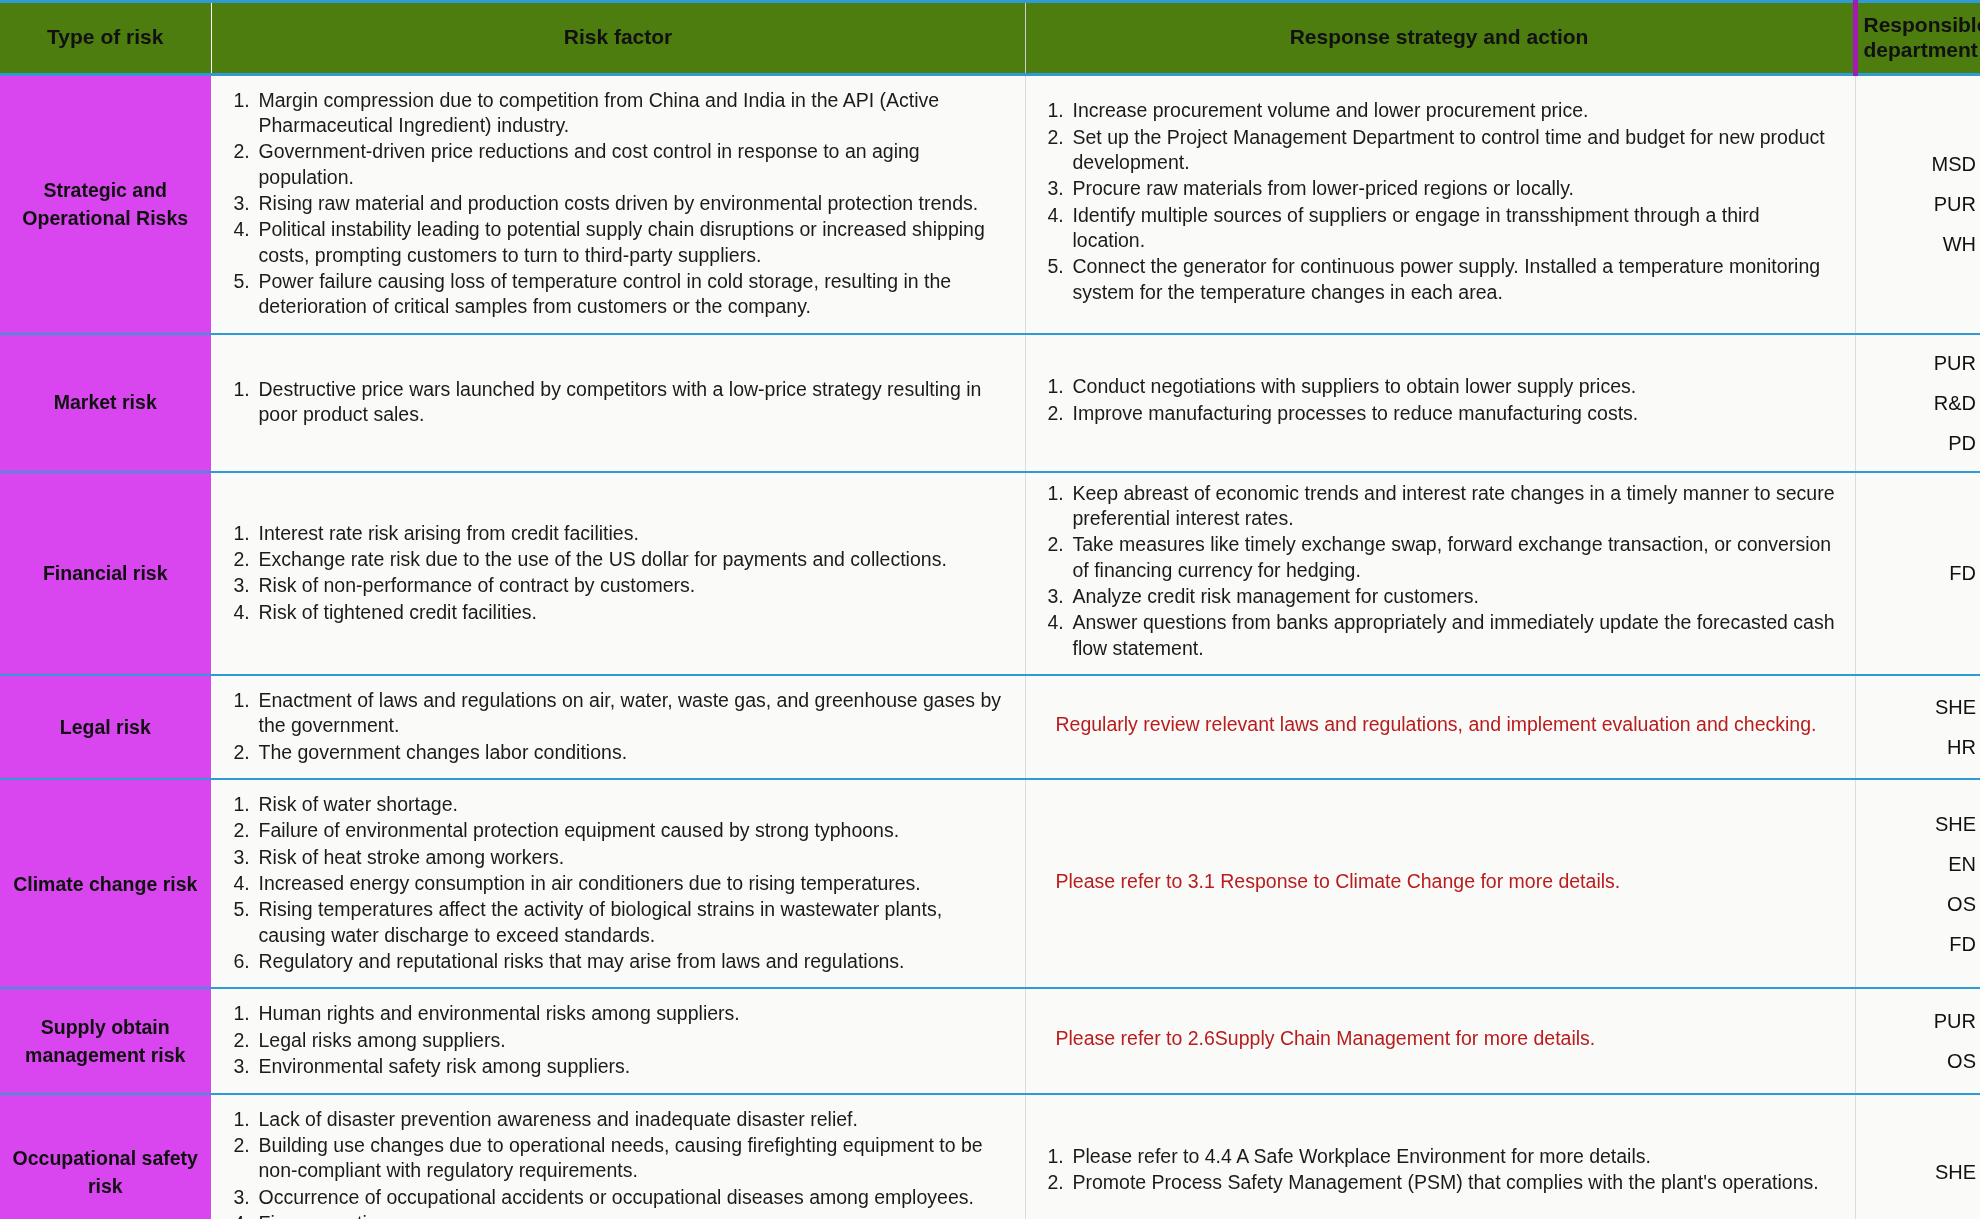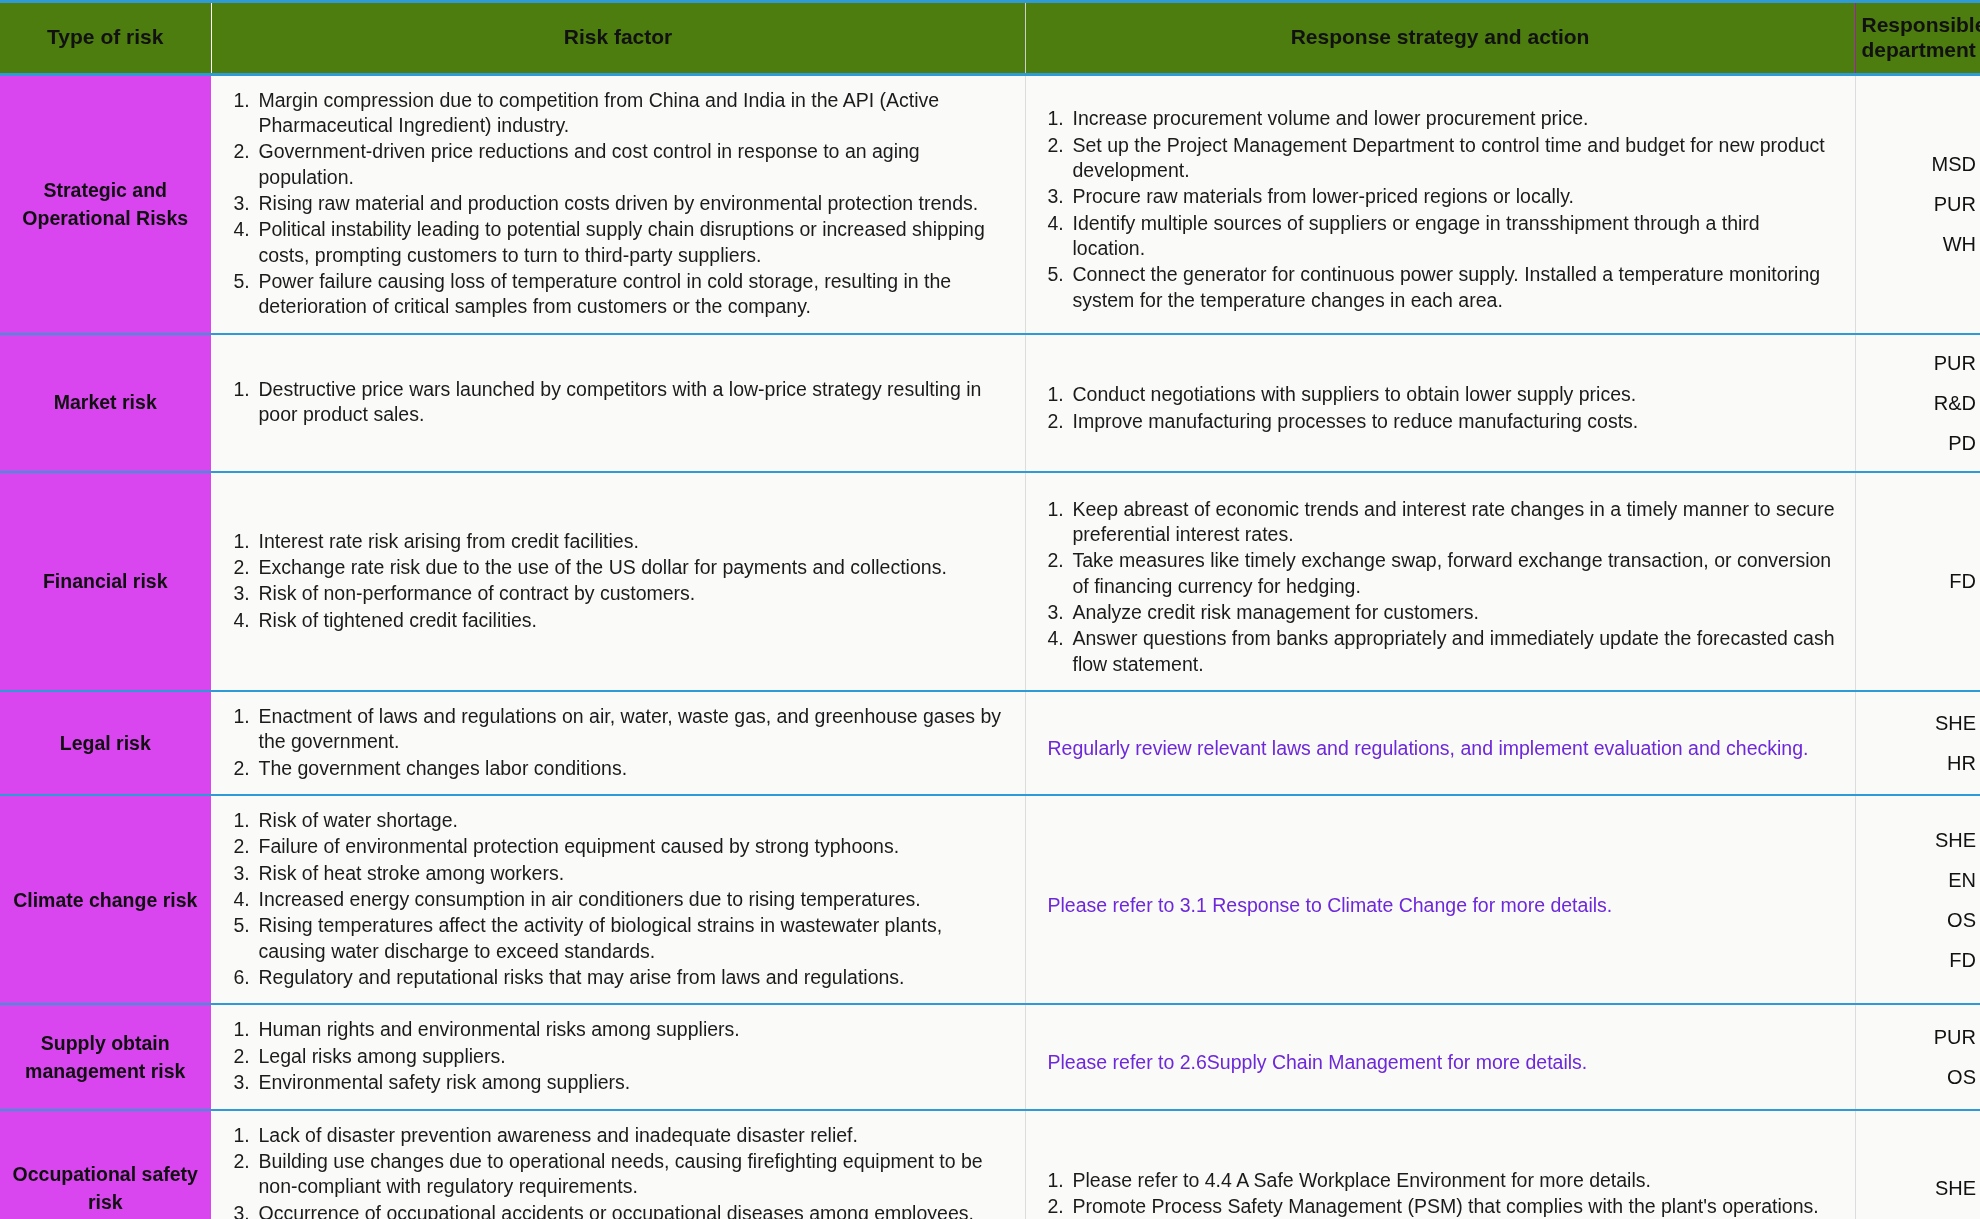--- a/index.html
+++ b/index.html
@@ -35,21 +35,21 @@
     font-weight: bold;
     color: #111111;
     padding: 10px 6px;
     height: 64px;
     vertical-align: middle;
     text-align: center;
     line-height: 1.18;
   }
   thead th.th-type { border-right: 1px solid #ffffff; }
   thead th.th-factor { border-right: 1px solid #cfcfcf; }
-  thead th.th-resp { border-right: 1px solid #a21caf; }
+  thead th.th-resp { border-right: 5px solid #a21caf; }
 
   
   tbody td {
     border-bottom: 2px solid #2e9bd6;
     vertical-align: middle;
     background: #fafaf9;
   }
   tbody tr:last-child td { border-bottom: 3px solid #2e9bd6; }
 
   td.type-cell {
@@ -59,21 +59,21 @@
     font-weight: bold;
     color: #111111;
     line-height: 1.45;
     padding: 8px 10px;
   }
   td.factor-cell {
     padding: 12px 22px 12px 22px;
     border-left: 1px solid #ffffff;
   }
   td.resp-cell {
-    padding: 24px 20px 12px 22px;
+    padding: 8px 20px 12px 22px;
     border-left: 1px solid #dcdcdc;
   }
   td.dept-cell {
     text-align: right;
     font-size: 20px;
     color: #111111;
     line-height: 2.0;
     padding: 8px 4px;
     border-left: 1px solid #dcdcdc;
   }
@@ -96,24 +96,24 @@
   }
   ol.nlist > li::before {
     content: counter(item) ".";
     position: absolute;
     left: 0;
     top: 0;
     width: 22px;
     text-align: left;
   }
   p.plain {
-    margin: 0;
+    margin: 8px;
     font-size: 19.5px;
     line-height: 1.30;
-    color: #6d28d9;
+    color: #b91c1c;
   }
   .dept-line { display: block; }
 </style>
 </head>
 <body>
 
 <table class="risk-table">
   <colgroup>
     <col class="c-type">
       <col class="c-factor">

